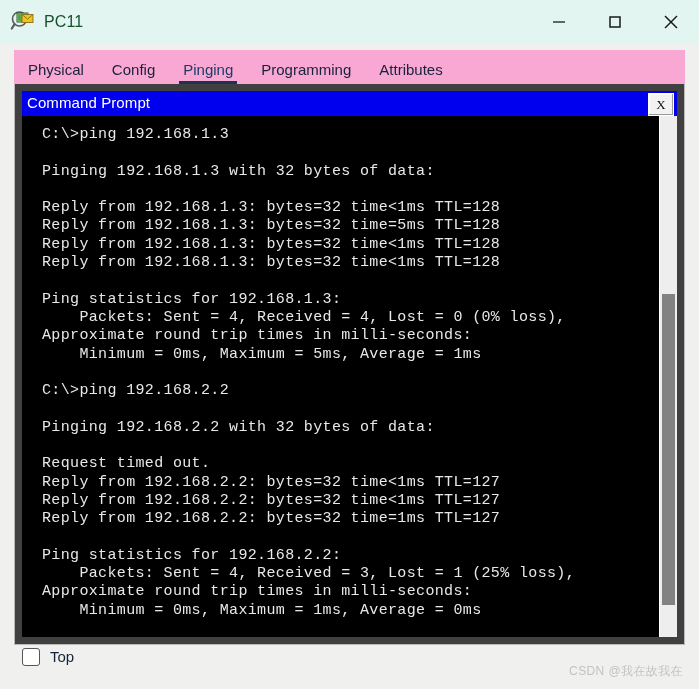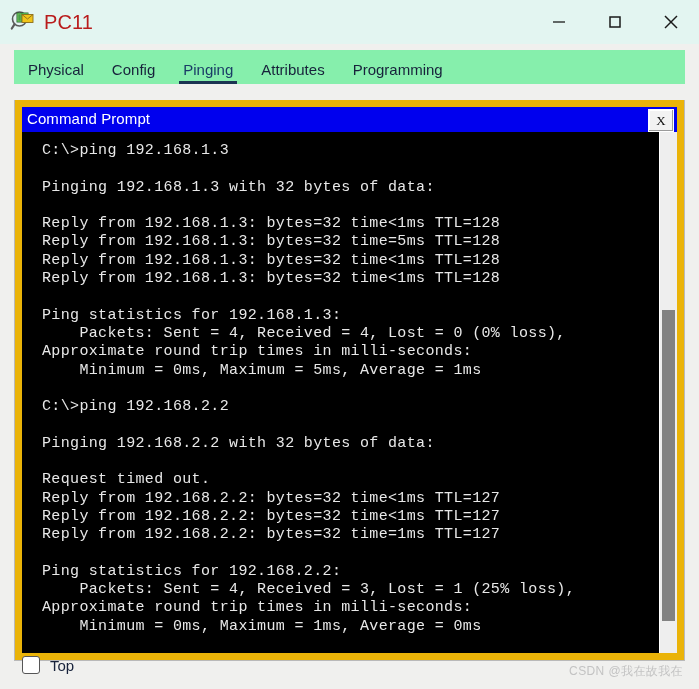--- a/index.html
+++ b/index.html
@@ -41,22 +41,22 @@
     align-items: center;
     gap: 8px;
   }
   .app-icon {
     width: 26px;
     height: 26px;
     position: relative;
     flex: 0 0 auto;
   }
   .title-text {
-    font-size: 20px;
-    color: #b91c1c;
+    font-size: 16px;
+    color: #14532d;
     letter-spacing: 0.1px;
   }
   .win-btns {
     position: absolute;
     right: 0; top: 0;
     height: 44px;
     display: flex;
     align-items: stretch;
   }
   .win-btn {
@@ -79,21 +79,21 @@
     border-top-right-radius: 6px;
     box-sizing: border-box;
   }
 
   
   .tabstrip {
     position: absolute;
     left: 14px; top: 6px;
     width: 671px;
     height: 34px;
-    background: #86efac;
+    background: #f9a8d4;
     display: flex;
     align-items: flex-end;
     box-sizing: border-box;
   }
   .tab {
     padding: 0 14px 4px 14px;
     font-size: 15px;
     color: #17223b;
     cursor: default;
     position: relative;
@@ -105,24 +105,24 @@
     position: absolute;
     left: 10px; right: 10px;
     bottom: 0;
     height: 3px;
     background: #1b3452;
   }
 
   
   .content-frame {
     position: absolute;
-    left: 14px; top: 56px;
+    left: 14px; top: 40px;
     width: 671px;
     height: 561px;
-    background: #eab308;
+    background: #404040;
     border: 1px solid #b9b9b9;
     border-top: none;
     box-sizing: border-box;
   }
 
   
   .cmdwin {
     position: absolute;
     left: 7px; top: 7px;
     width: 655px;
@@ -203,21 +203,20 @@
     background: #828282;
   }
 
   
   .bottombar {
     position: absolute;
     left: 14px; top: 604px;
     width: 671px;
     height: 34px;
     display: flex;
-    align-items: center;
     box-sizing: border-box;
   }
   .checkbox {
     width: 16px;
     height: 16px;
     border: 1px solid #565656;
     border-radius: 3px;
     background: #ffffff;
     margin-left: 8px;
     cursor: default;
@@ -287,24 +286,24 @@
       <div class="tab">
         <span>Physical</span>
       </div>
       <div class="tab">
         <span>Config</span>
       </div>
       <div class="tab active">
         <span>Pinging</span>
       </div>
       <div class="tab">
+        <span>Programming</span>
+      </div>
+      <div class="tab">
         <span>Attributes</span>
-      </div>
-      <div class="tab">
-        <span>Programming</span>
       </div>
     </div>
 
     <div class="content-frame">
 
       <div class="cmdwin">
 
         <div class="cmd-titlebar">
           <span class="cmd-title-text">Command Prompt</span>
           <div class="cmd-close">X</div>

